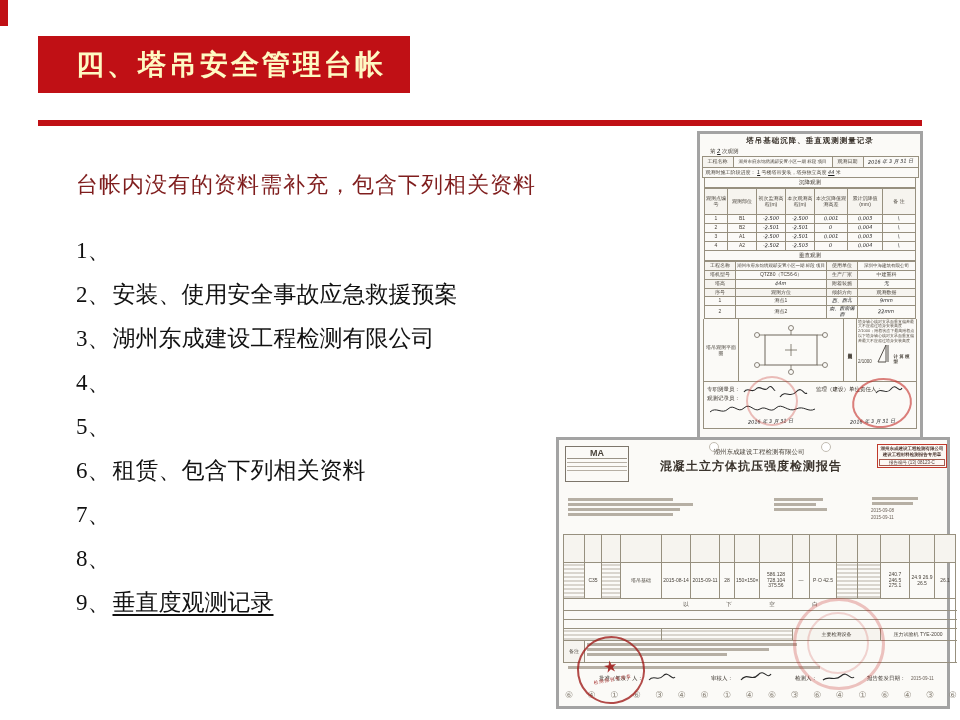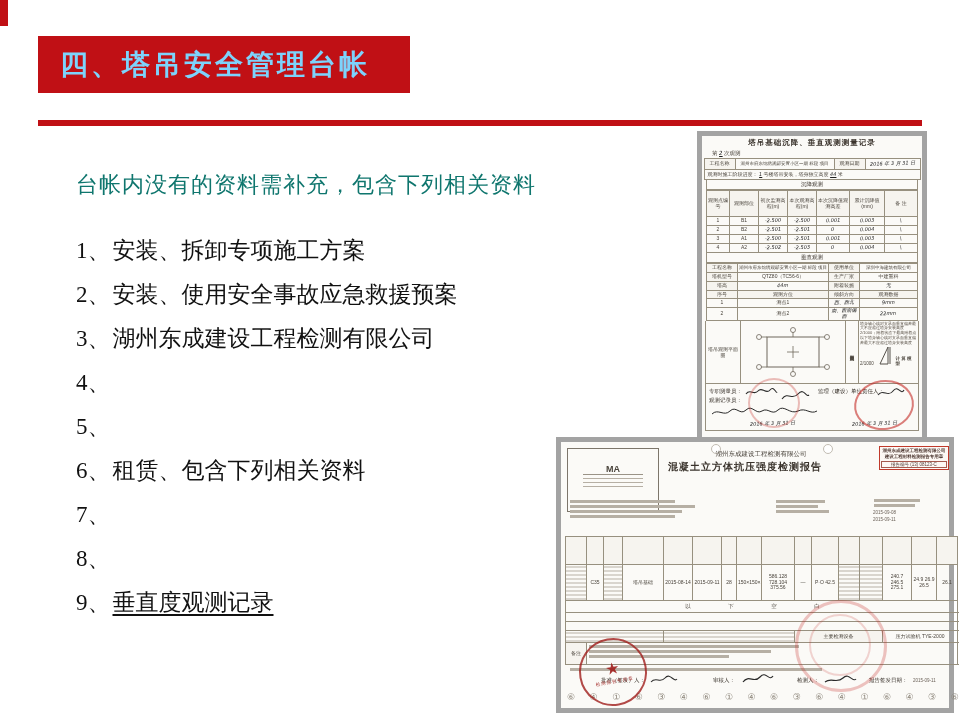--- a/index.html
+++ b/index.html
@@ -3,33 +3,33 @@
 <meta charset="utf-8">
 <style>
   html,body{margin:0;padding:0;background:#fff;}
   .slide{position:relative;width:960px;height:720px;background:#ffffff;overflow:hidden;
          font-family:"Liberation Sans","DejaVu Sans",sans-serif;}
   .abs{position:absolute;}
 
   
   .corner-chip{left:0;top:0;width:8px;height:26px;background:#c01015;}
   .banner{left:38px;top:36px;width:372px;height:57px;background:#c01015;display:flex;align-items:center;}
-  .banner-title{color:#7dd3fc;font-size:28px;font-weight:bold;letter-spacing:3px;padding-left:22px;white-space:nowrap;font-family:Liberation Mono, monospace;}
+  .banner-title{color:#fef9c3;font-size:28px;font-weight:bold;letter-spacing:3px;padding-left:38px;white-space:nowrap;font-family:Liberation Mono, monospace;}
   .divider{left:38px;top:120px;width:884px;height:6px;background:#c01015;}
-  .subtitle{left:76px;top:170px;font-size:22px;color:#0f766e;letter-spacing:1px;white-space:nowrap;}
+  .subtitle{left:76px;top:170px;font-size:22px;color:#7f1d1d;letter-spacing:1px;white-space:nowrap;}
 
   
   .checklist{left:76px;top:228px;width:470px;}
   .item{height:44px;display:flex;align-items:center;font-family:"Liberation Serif","DejaVu Serif",serif;
         font-size:23px;color:#111;white-space:nowrap;}
   .item .num{margin-right:2px;}
   .item .txt.u{text-decoration:underline;text-underline-offset:4px;}
 
   
-  .doc{background:#fbfaf7;border:5px solid #a3a3a3;color:#4a443c;}
+  .doc{background:#fbfaf7;border:3px solid #a3a3a3;color:#4a443c;}
   .doc-title{width:100%;text-align:center;font-weight:bold;color:#3a332c;}
   .t{border-collapse:collapse;width:100%;table-layout:fixed;}
   .t td{border:1px solid #97907f;padding:0 1px;text-align:center;vertical-align:middle;
         font-size:5px;line-height:1.15;color:#4a443c;overflow:hidden;}
   .t .lbl{background:#f6f4ef;}
   .band{border:1px solid #97907f;border-top:none;text-align:center;font-size:5.5px;padding:1px 0;color:#3a332c;}
   .hand{font-family:"DejaVu Sans",sans-serif;font-style:italic;color:#1d1d1d;display:inline-block;transform:rotate(-2deg);}
   .micro{font-size:4.5px;color:#6b6158;}
   .bars{background:repeating-linear-gradient(to bottom,transparent 0 1px,#b6afa4 1px 2px,transparent 2px 4px);}
   .barline{height:3px;background:linear-gradient(to right,#b6afa4 70%,transparent 70%);margin:2px 1px;}
@@ -62,21 +62,20 @@
     <div class="banner-title">四、塔吊安全管理台帐</div>
   </div>
 
   <div class="abs divider"></div>
 
   <div class="abs subtitle">台帐内没有的资料需补充，包含下列相关资料</div>
 
   <div class="abs checklist">
     <div class="item">
         <span class="num">1、</span>
-        <span class="txt">安装、拆卸专项施工方案</span>
       </div>
     <div class="item">
         <span class="num">2、</span>
         <span class="txt">安装、使用安全事故应急救援预案</span>
       </div>
     <div class="item">
         <span class="num">3、</span>
         <span class="txt">湖州东成建设工程检测有限公司</span>
       </div>
     <div class="item">
@@ -282,27 +281,27 @@
       <span class="hand abs" style="left:146px;top:36px;font-size:5px;">2016 年 3 月 31 日</span>
       <div class="abs ring" style="left:42px;top:-6px;width:48px;height:46px;opacity:.55;"></div>
       <div class="abs oval" style="left:148px;top:-4px;width:56px;height:46px;transform:rotate(-8deg);"></div>
     </div>
   </div>
 
   <div class="abs doc" style="left:556px;top:437px;width:388px;height:266px;">
     <div class="abs hole" style="left:150px;top:2px;"></div>
     <div class="abs hole" style="left:262px;top:2px;"></div>
 
-    <div class="abs" style="left:6px;top:6px;width:60px;height:32px;border:1px solid #7d766b;padding:15px;">
+    <div class="abs" style="left:6px;top:6px;width:60px;height:32px;border:1px solid #7d766b;padding:1px;">
       <div style="text-align:center;font-weight:bold;font-size:9px;color:#4a443c;border-bottom:1px solid #9a9387;">MA</div>
       <div class="bars" style="height:12px;margin-top:2px;"></div>
     </div>
 
     <div class="abs" style="left:90px;top:8px;width:220px;text-align:center;font-size:6.5px;color:#4a443c;">湖州东成建设工程检测有限公司</div>
-    <div class="abs doc-title" style="left:64px;top:18px;width:240px;font-size:10px;letter-spacing:1px;">混凝土立方体抗压强度检测报告</div>
+    <div class="abs doc-title" style="left:72px;top:18px;width:240px;font-size:12px;letter-spacing:1px;">混凝土立方体抗压强度检测报告</div>
 
     <div class="abs seal-box" style="left:318px;top:4px;width:66px;">
       <div class="l">湖州东成建设工程检测有限公司</div>
       <div class="l">建设工程材料检测报告专用章</div>
       <div class="l3">报告编号 (13) 08123-C</div>
     </div>
 
     <div class="abs" style="left:8px;top:56px;width:190px;">
       <div class="barline" style="width:150px;"></div>
         <div class="barline" style="width:178px;"></div>

